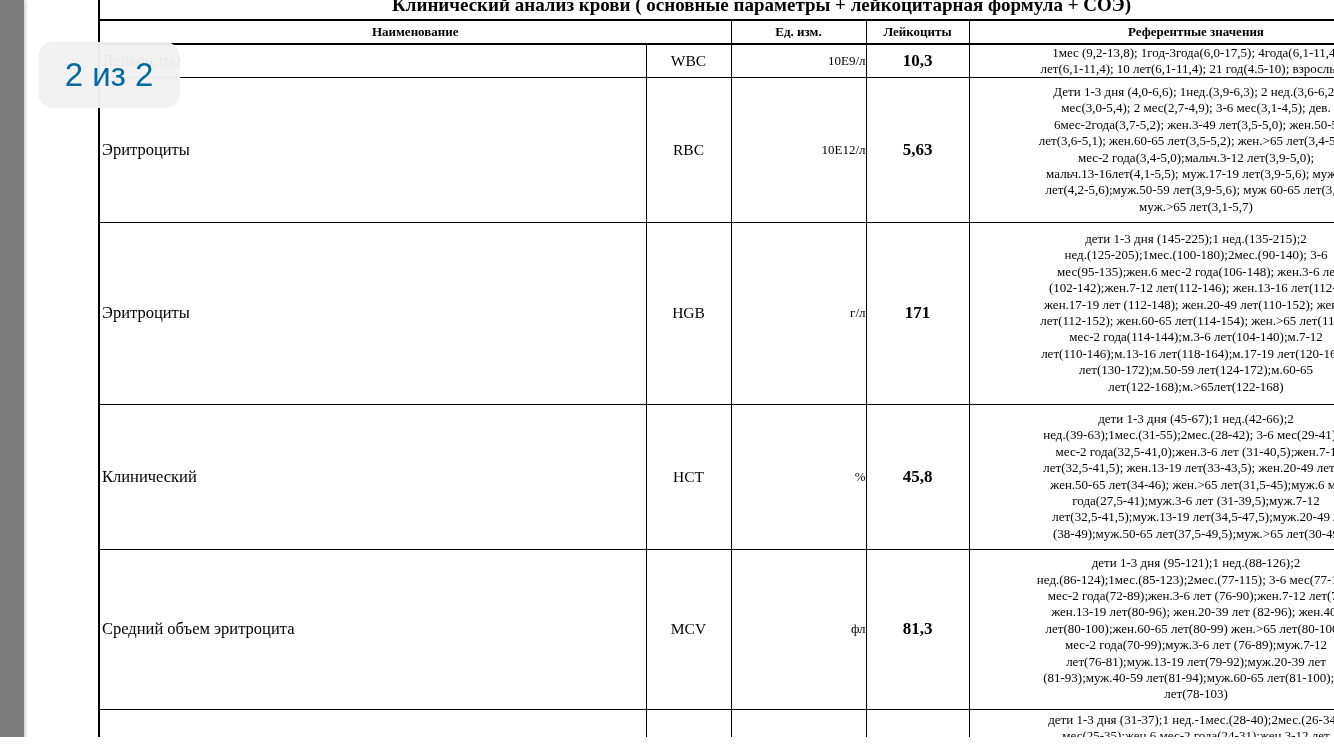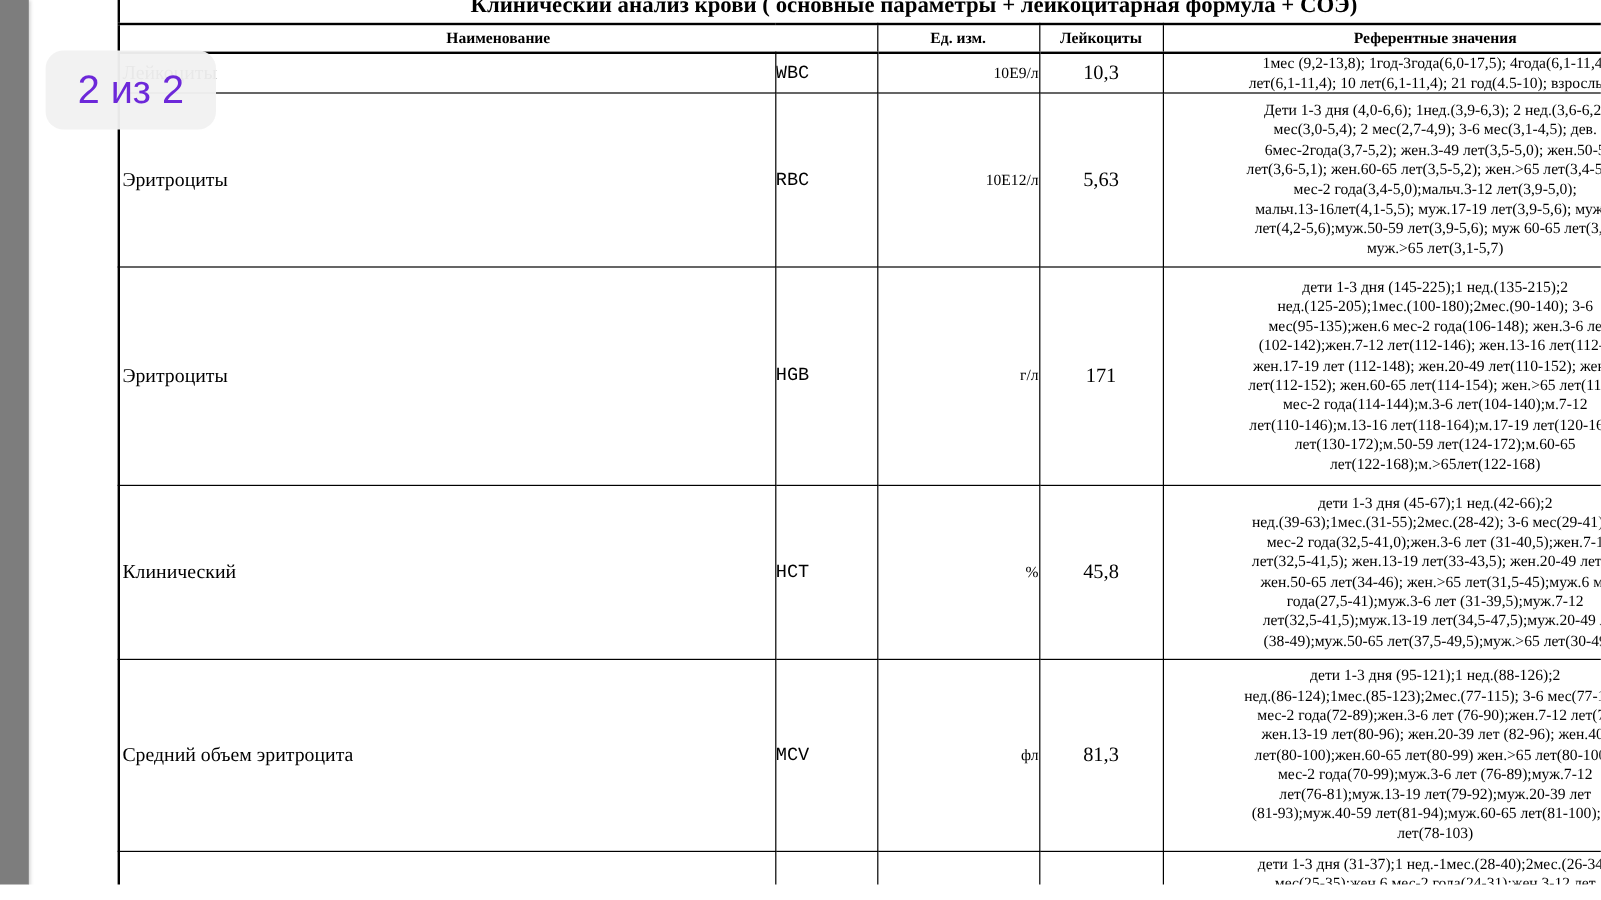--- a/index.html
+++ b/index.html
@@ -18,21 +18,21 @@
     box-shadow: 2px 0 3px rgba(0,0,0,0.18);
   }
 
   .page-badge {
     position: absolute; left: 38px; top: 42px;
     width: 142px; height: 66px;
     background: rgba(241,241,241,0.96);
     border-radius: 15px;
     display: flex; align-items: center; justify-content: center;
     font-family: "Liberation Sans", sans-serif;
-    font-size: 33px; color: #6d28d9;
+    font-size: 33px; color: #0369a1;
     z-index: 5;
   }
 
   table.doc-table {
     position: absolute; left: 98px; top: -12px;
     width: 1324px;
     border-collapse: collapse;
     table-layout: fixed;
     color: #000;
     background: #fff;
@@ -58,23 +58,23 @@
   }
 
   tr.r-wbc  { height: 33px; }
   tr.r-rbc  { height: 145px; }
   tr.r-hgb  { height: 182px; }
   tr.r-hct  { height: 145px; }
   tr.r-mcv  { height: 160px; }
   tr.r-last { height: 70px; }
 
   td.c-name  { text-align: left;  vertical-align: middle; font-size: 16.5px; padding: 0 2px; margin-left: 30px; }
-  td.c-abbr  { text-align: left; vertical-align: middle; font-size: 15.5px; padding: 0; font-family: Liberation Mono, monospace; }
+  td.c-abbr  { text-align: center; vertical-align: middle; font-size: 15.5px; padding: 0; }
   td.c-unit  { text-align: right; vertical-align: middle; font-size: 13px;   padding: 0; }
-  td.c-value { text-align: center; vertical-align: middle; font-size: 17px; font-weight: normal; padding: 0; }
+  td.c-value { text-align: center; vertical-align: middle; font-size: 17px; font-weight: bold; padding: 0; }
   td.c-ref   {
     text-align: center; vertical-align: middle;
     font-size: 13px; line-height: 16.4px;
     white-space: pre; padding: 0;
   }
   tr.r-wbc td.c-ref { line-height: 15.5px; }
   tr.r-last td.c-ref { vertical-align: top; padding-top: 2px; }
 </style>
 </head>
 <body>

